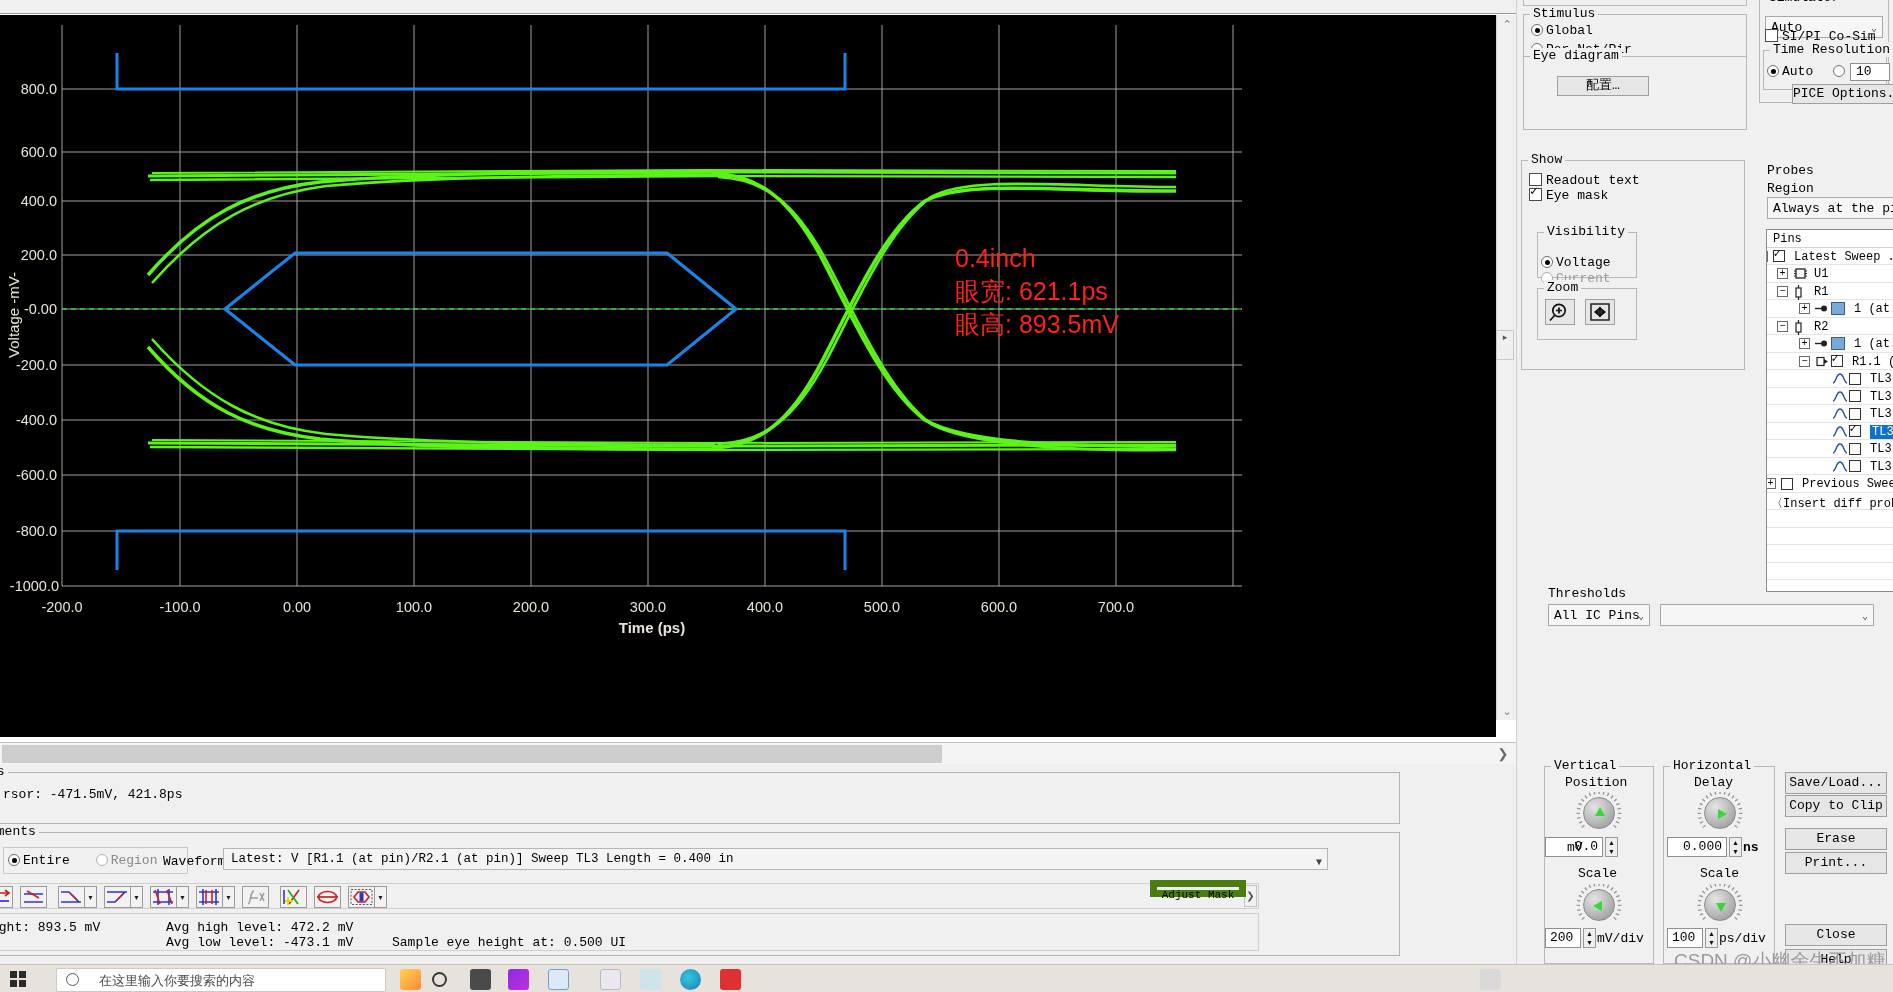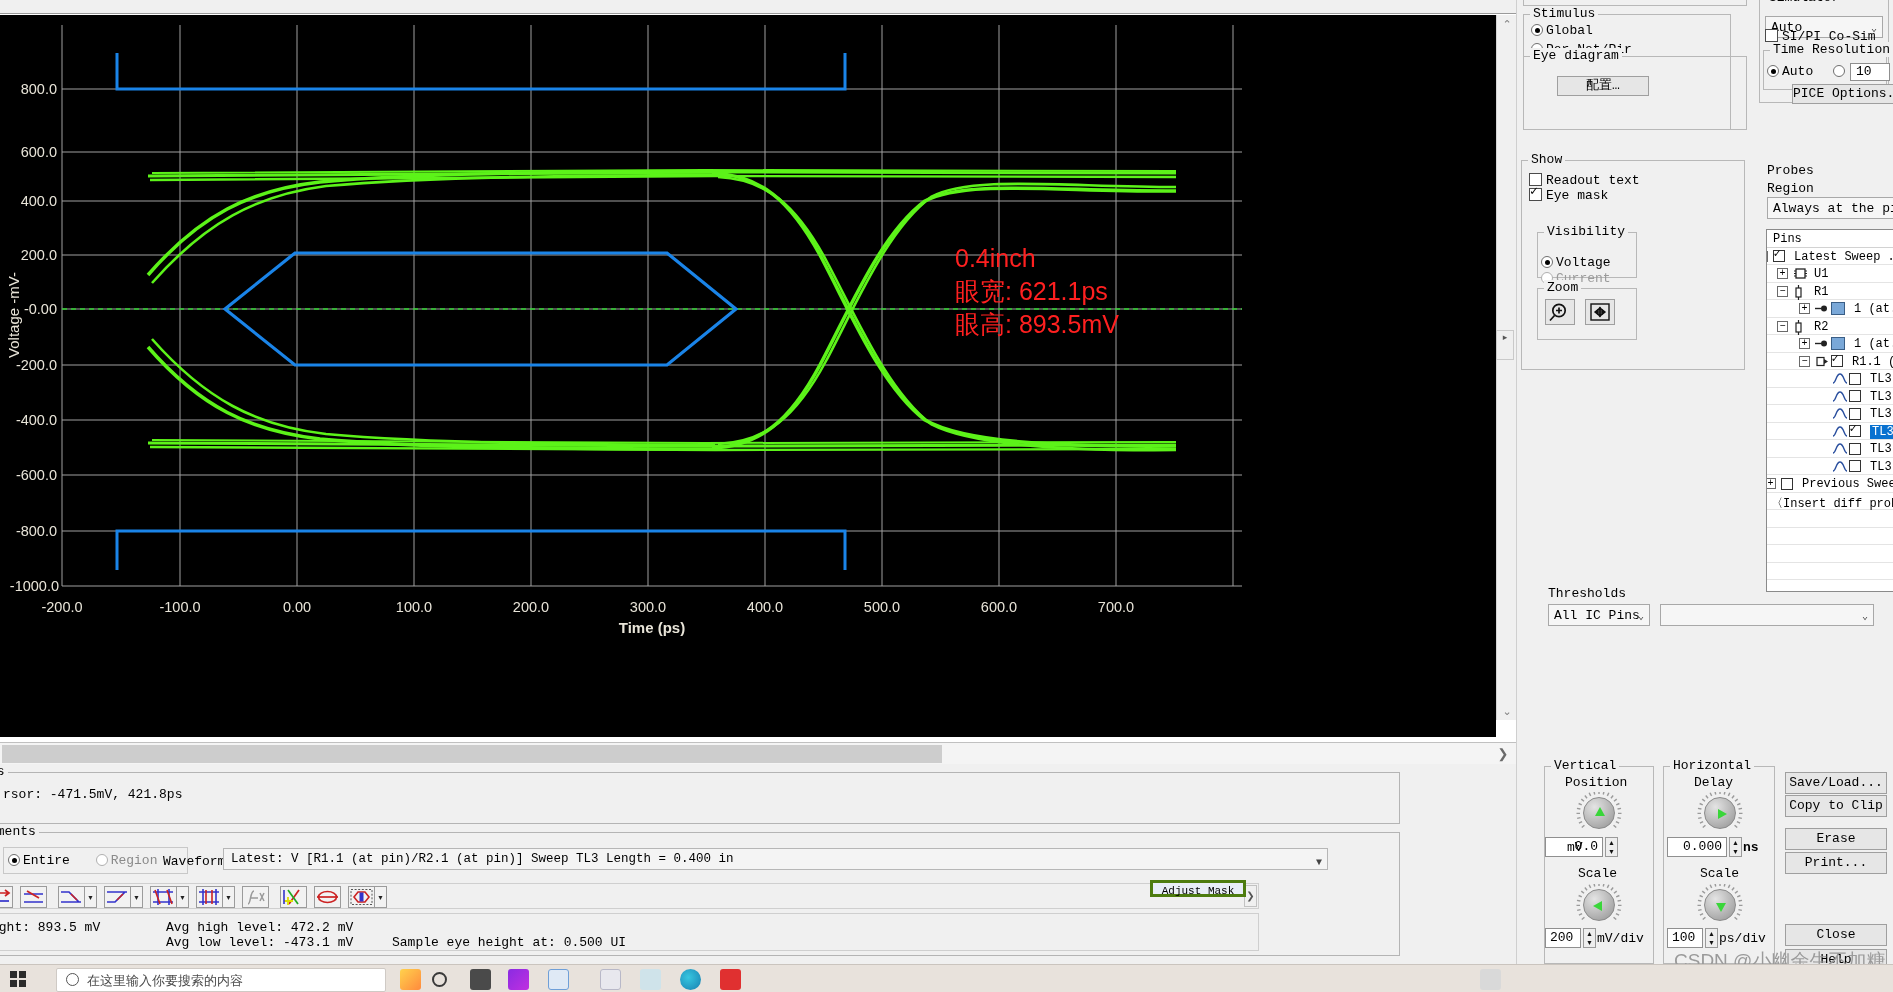--- a/index.html
+++ b/index.html
@@ -77,21 +77,21 @@
   }
   #cursors-box { left: -60px; top: 8px; width: 1460px; height: 52px; }
   #cursor-readout {
     position: absolute; left: 62px; top: 14px;
     font-size: 13px; font-family: "Liberation Mono", monospace; color: #000;
     white-space: nowrap;
   }
   #adjust-mask-btn {
     position: absolute; left: 1150px; top: 880px;
     width: 96px; height: 17px;
-    background: #e8eef6; border: 3px solid #4d7c0f;
+    background: #e8eef6; border: 7px solid #4d7c0f;
     font-size: 11px; font-family: "Liberation Mono", monospace;
     text-align: center; line-height: 16px; color: #000;
   }
 
   #meas-box { left: -60px; top: 68px; width: 1460px; height: 124px; }
   .radio {
     display: inline-block; width: 12px; height: 12px; border-radius: 50%;
     border: 1.5px solid #6f6f6f; background: #fff; vertical-align: -2px;
     position: relative; margin-right: 3px;
   }
@@ -247,21 +247,21 @@
     font-family: "Liberation Sans", sans-serif;
   }
   #taskbar {
     position: absolute; left: 0; top: 964px; width: 1893px; height: 28px;
     background: #e8e2dc;
     border-top: 1px solid #cac4be;
   }
   #taskbar-search {
     position: absolute; left: 56px; top: 3px; width: 330px; height: 24px;
     background: #fff; border: 1px solid #cfcac5; border-radius: 2px;
-    font-size: 13px; color: #4a4a4a; line-height: 23px; padding-left: 30px;
+    font-size: 13px; color: #4a4a4a; line-height: 23px; padding-left: 42px;
     font-family: "Liberation Sans", sans-serif;
     overflow: hidden; white-space: nowrap;
   }
   #taskbar-search .mag {
     position: absolute; left: 9px; top: 4px; width: 13px; height: 13px;
     border: 1.6px solid #555; border-radius: 50%;
   }
   .tb-ico {
     position: absolute; top: 4px; width: 21px; height: 21px; border-radius: 3px;
   }
@@ -537,21 +537,21 @@
       </div>
     </div>
   </div>
 
   <div id="adjust-mask-btn">Adjust Mask</div>
 
   <div id="right-panel">
 
     <div class="rbox" style="left:6px; top:-14px; width:224px; height:20px;"></div>
 
-    <div class="rbox" style="left:6px; top:14px; width:208px; height:116px;padding-left:46px;">
+    <div class="rbox" style="left:6px; top:14px; width:224px; height:116px;padding-left:46px;">
       <div class="group-title">Stimulus</div>
     </div>
     <div class="rp" style="left:14px; top:23px;">
       <span class="radio on"></span><span>Global</span>
     </div>
     <div class="rp" style="left:14px; top:42px;">
       <span class="radio"></span><span>Per-Net/Pir</span>
     </div>
 
     <div class="rbox" style="left:6px; top:56px; width:224px; height:74px;">

